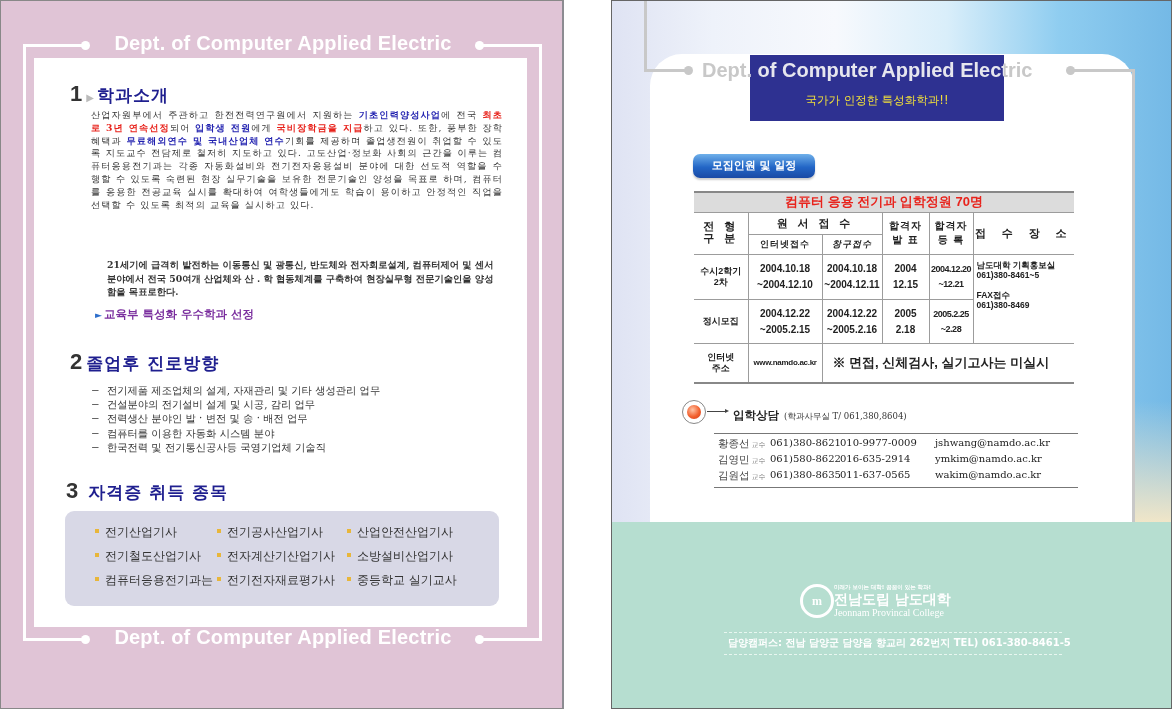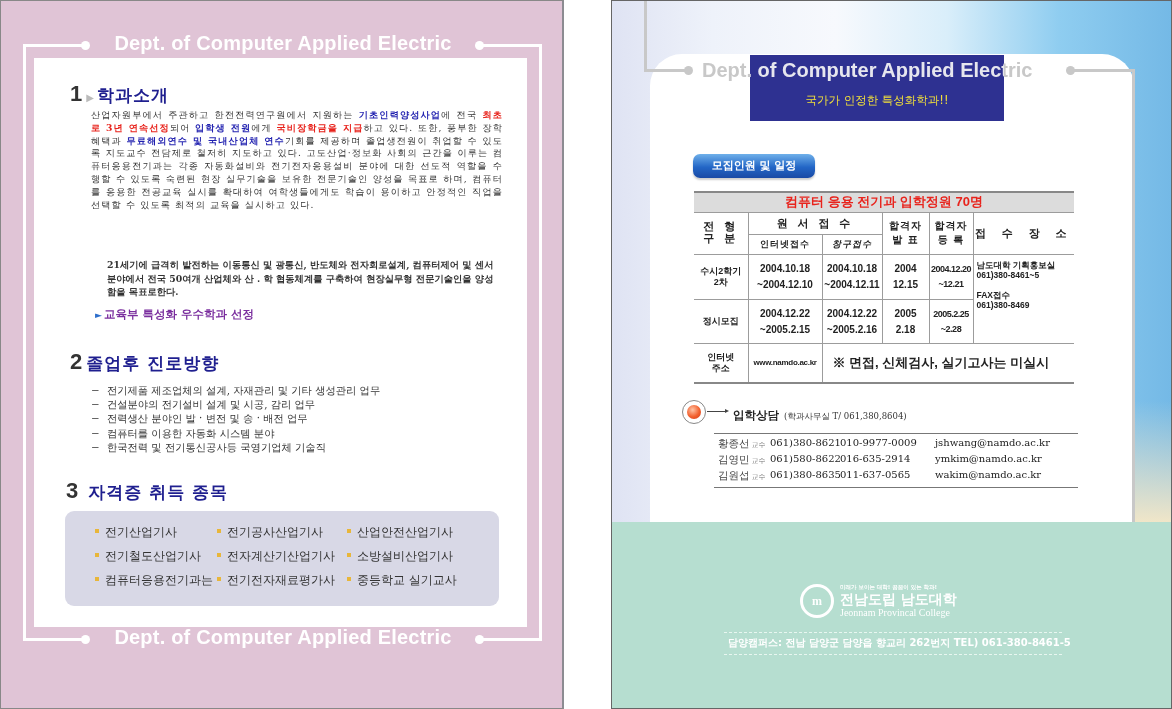--- a/index.html
+++ b/index.html
@@ -74,21 +74,21 @@
   .c-row { display: flex; font-size: 10.5px; line-height: 14.2px; color: #222; white-space: nowrap; }
   .c-name { width: 52px; color: #444; font-size: 10.5px; }
   .c-name small { font-size: 7px; color: #777; margin-left: 2px; }
   .c-tel { width: 68px; font-family: "DejaVu Serif", serif; font-size: 10px; }
   .c-mob { width: 87px; font-family: "DejaVu Serif", serif; font-size: 10px; margin-left: 2px; }
   .c-mail { font-family: "DejaVu Serif", serif; font-size: 10px; margin-left: 8px; }
 
   .teal { position: absolute; left: 611px; top: 522px; width: 561px; height: 187px; background: #b6ded0; border: 1px solid #666; border-top: none; }
   .logo { position: absolute; left: 800px; top: 584px; display: flex; align-items: center; }
   .logo-mark { width: 34px; height: 34px; border-radius: 50%; border: 3px solid #fff; display: flex; align-items: center; justify-content: center; color: #fff; font-weight: bold; font-size: 12px; font-family: "Liberation Serif", serif; }
-  .logo-text { margin-left: 6px; color: #fff; }
+  .logo-text { color: #fff; }
   .logo-slogan { font-size: 5.5px; font-weight: bold; }
   .logo-ko { font-size: 14px; font-weight: bold; line-height: 16px; }
   .logo-en { font-family: "Liberation Serif", serif; font-size: 10px; line-height: 11px; }
   .addr { position: absolute; left: 724px; top: 632px; width: 338px; border-top: 1px dashed #e8f6f0; border-bottom: 1px dashed #e8f6f0; padding: 3px 0 4px 4px; color: #fff; font-size: 10px; font-weight: bold; white-space: nowrap; }
 </style>
 </head>
 <body>
 
 <div class="page">
 

